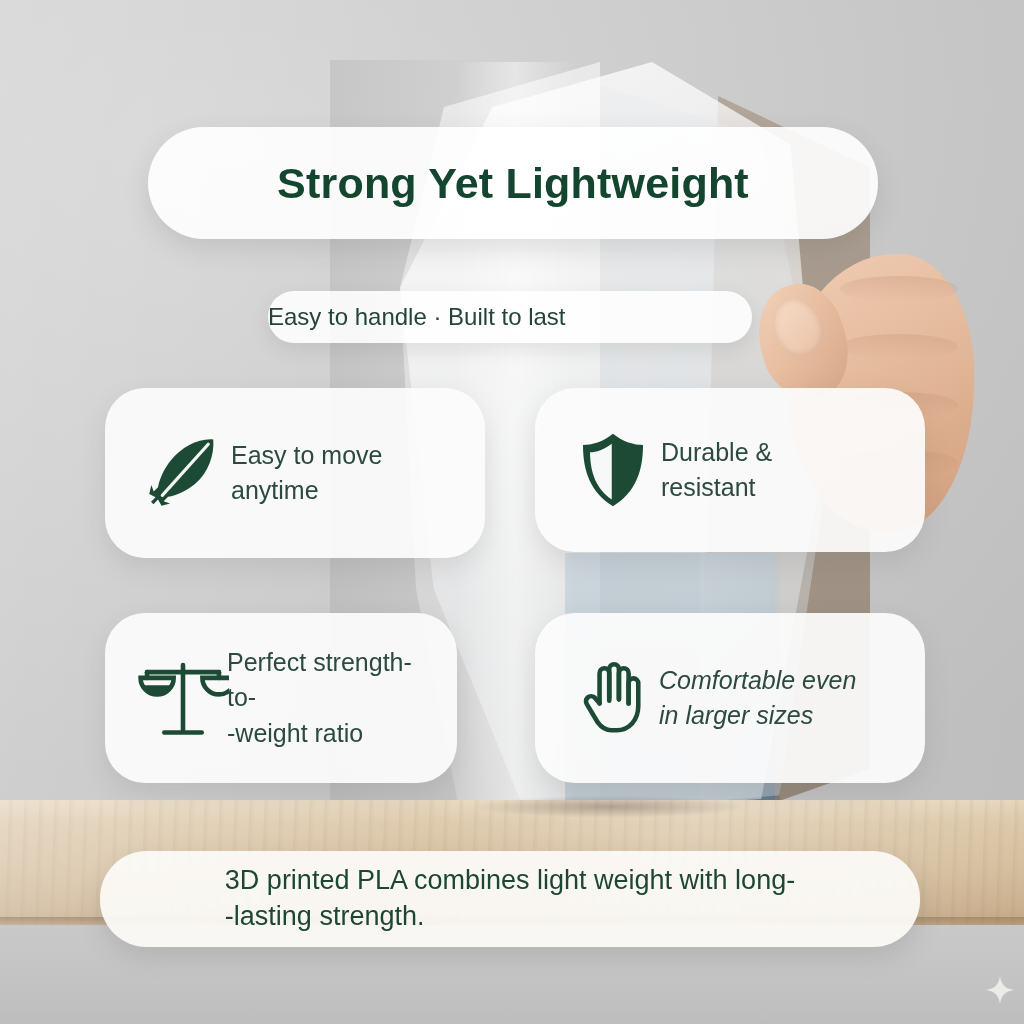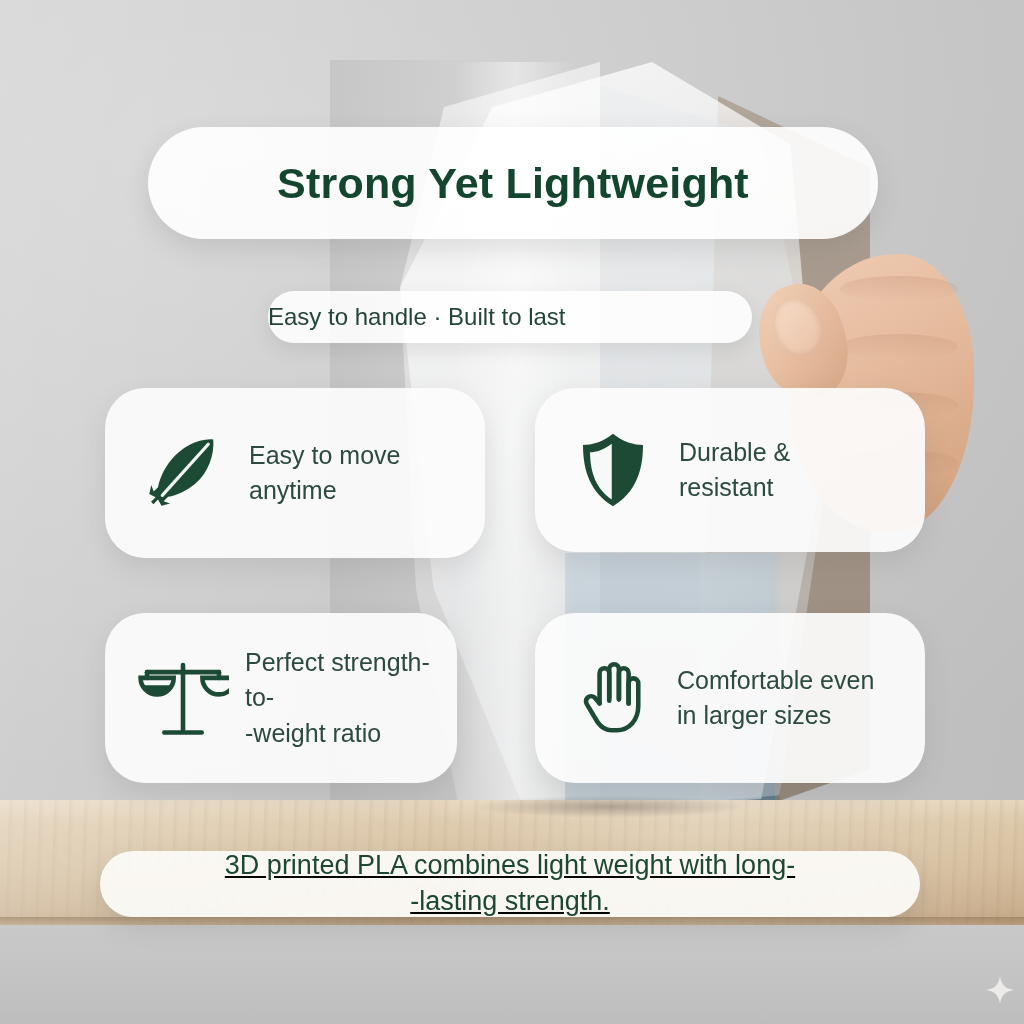--- a/index.html
+++ b/index.html
@@ -156,42 +156,41 @@
   .pill-sub .txt { font-size:24px; color:#234437; white-space:nowrap; }
 
   .grid { position:absolute; left:0; top:0; width:1024px; height:1024px; }
 
   .card {
     position:absolute;
     background:rgba(252,252,252,.93);
     border-radius:40px;
     box-shadow:0 10px 24px rgba(100,100,100,.15);
     display:flex; align-items:center; padding:0 22px 0 30px;
-    gap:18px;
   }
   .card.c0 { left:105px; top:388px; width:380px; height:170px; }
   .card.c1 { left:535px; top:388px; width:390px; height:164px; }
   .card.c2 { left:105px; top:613px; width:352px; height:170px; }
   .card.c3 { left:535px; top:613px; width:390px; height:170px; }
 
   .card .ico { flex:0 0 auto; width:96px; height:96px; display:flex; align-items:center; justify-content:center; }
   .card .label {
     font-size:25px; line-height:1.42; color:#2c4a40;
     white-space:pre-line;
   }
   .card.c2 .label { margin-left:-4px; width:260px; }
-  .card.c3 .label { margin-left:-2px; }
+  .card.c3 .label { margin-left:-2px;font-style:italic; }
 
   .pill-caption {
-    position:absolute; left:100px; top:851px; width:820px; height:66px;
+    position:absolute; left:100px; top:851px; width:820px; height:96px;
     background:rgba(252,251,248,.93);
     border-radius:47px;
     box-shadow:0 10px 24px rgba(95,95,95,.18);
     display:flex; align-items:center; justify-content:center;
-    padding:0 40px; text-align:center;text-decoration:underline;
+    padding:0 40px; text-align:left;
   }
   .pill-caption .txt {
     font-size:27px; line-height:1.33; color:#1d4733; white-space:pre-line;
   }
 </style>
 </head>
 <body>
 
 <div id="photo">
   <div class="wall"></div>

